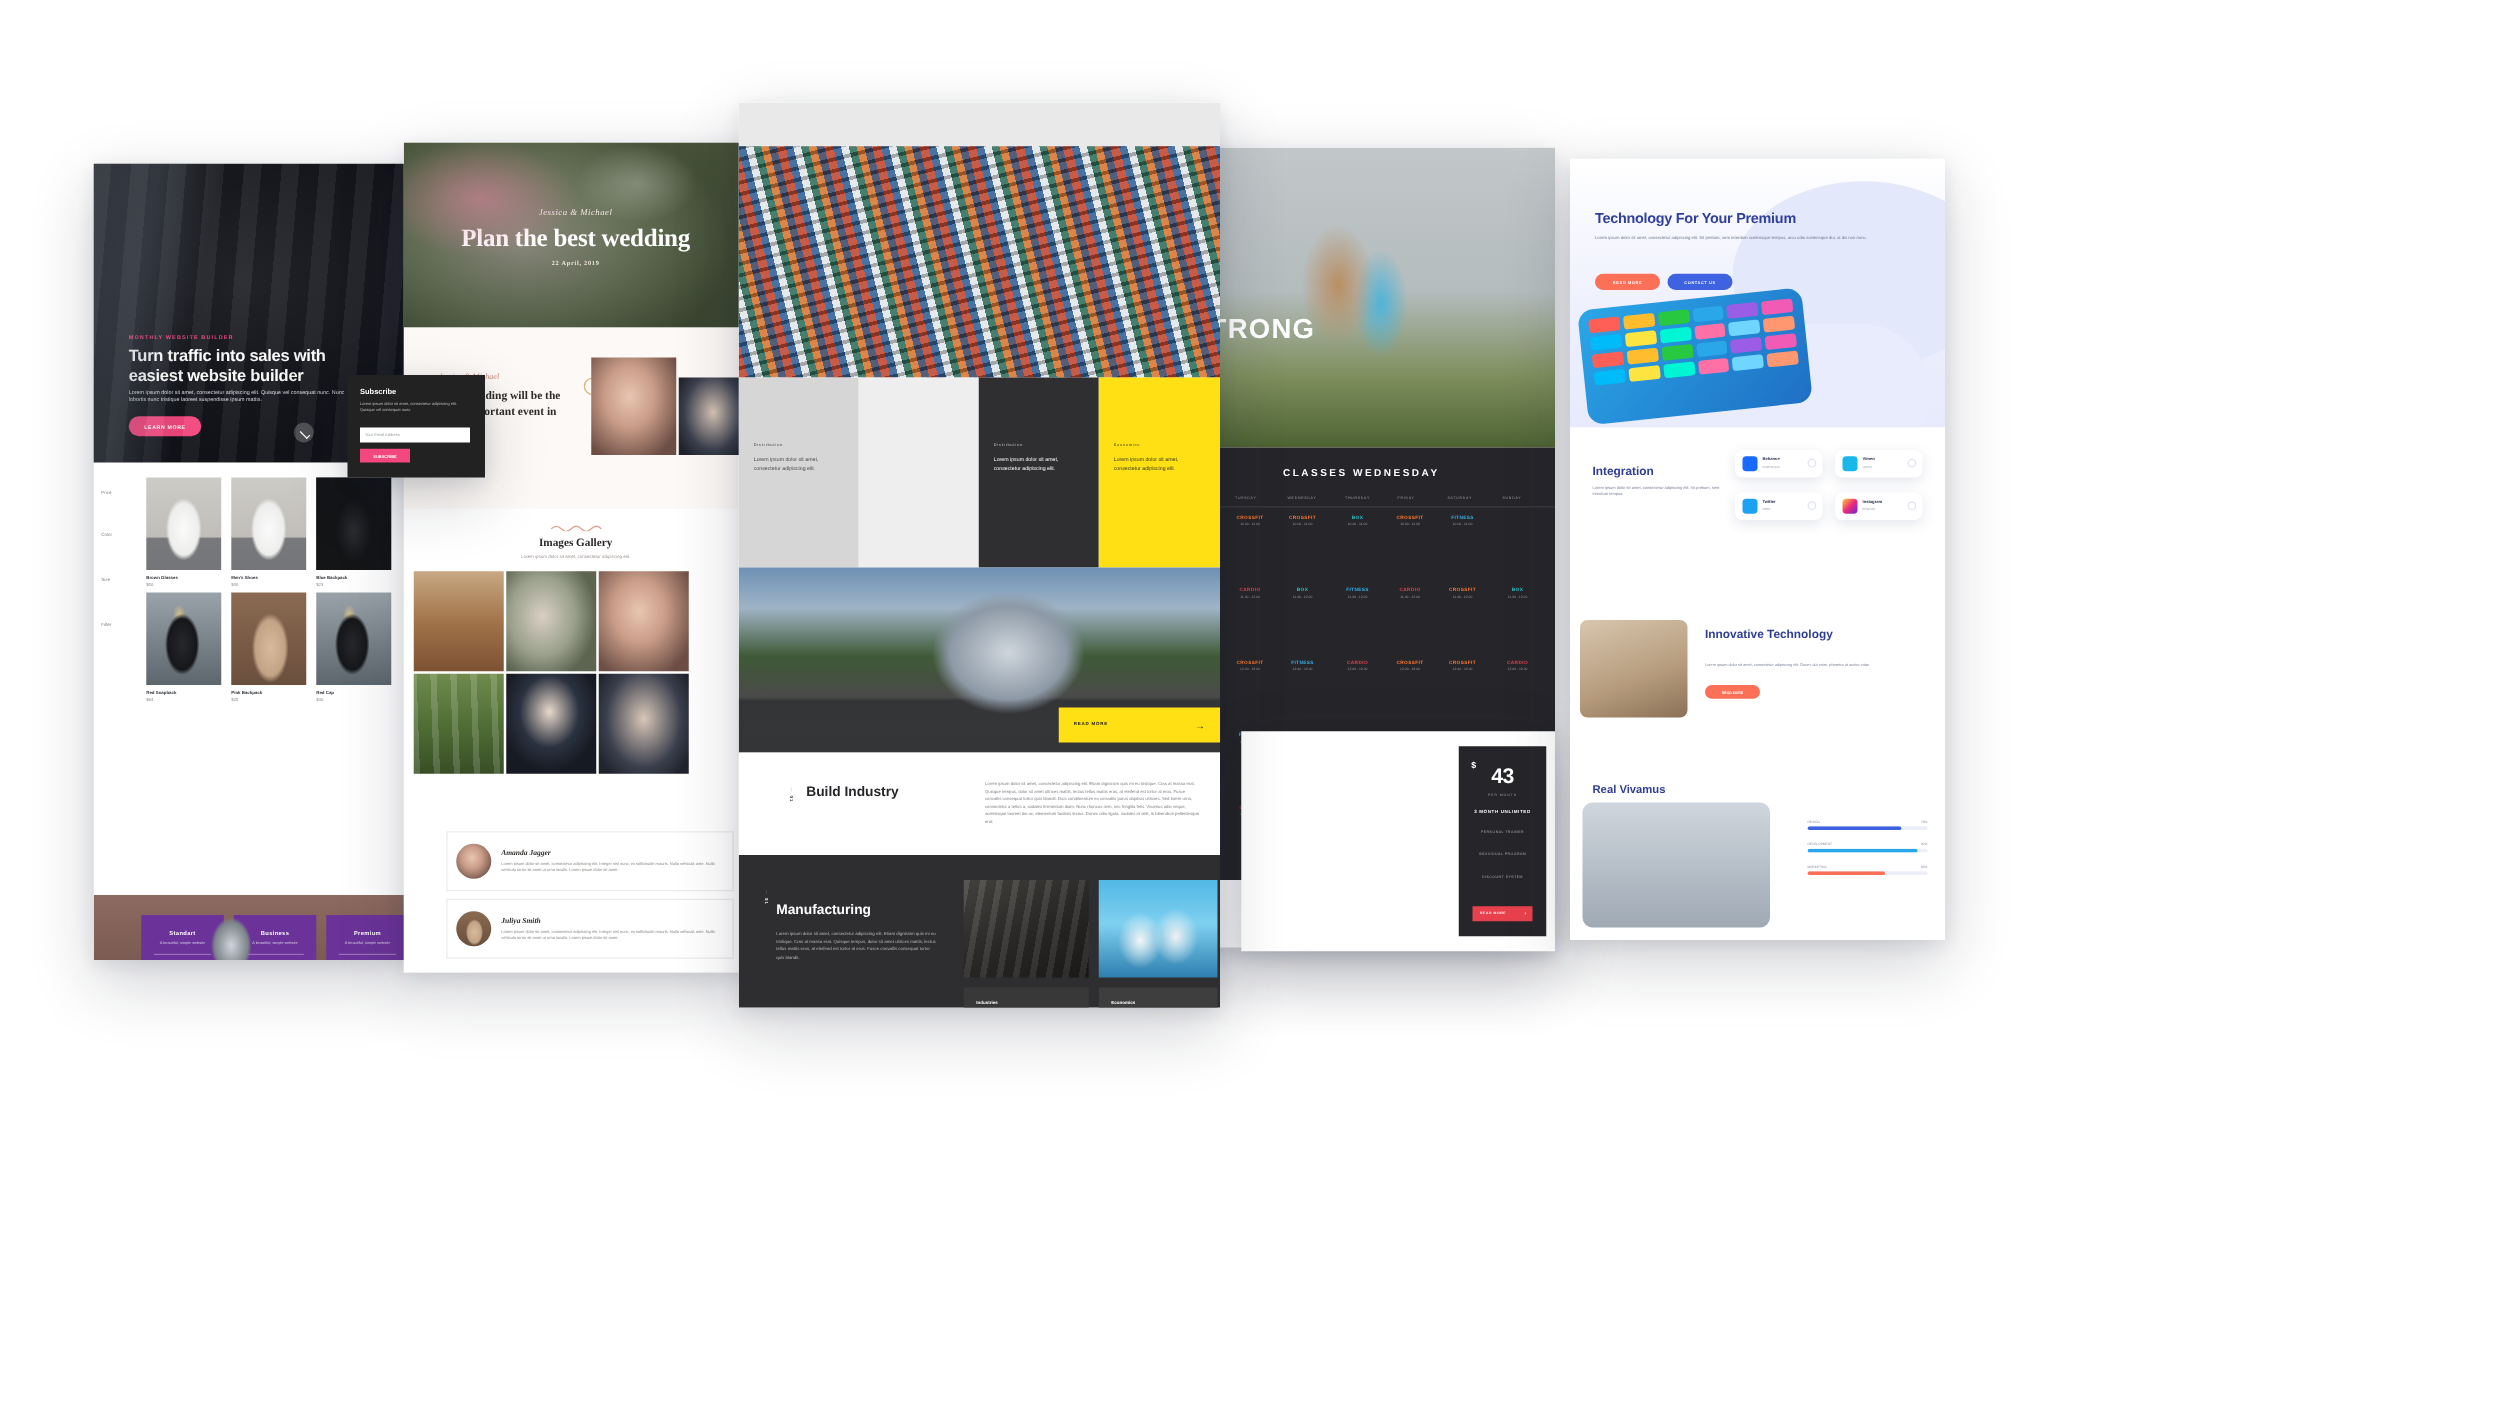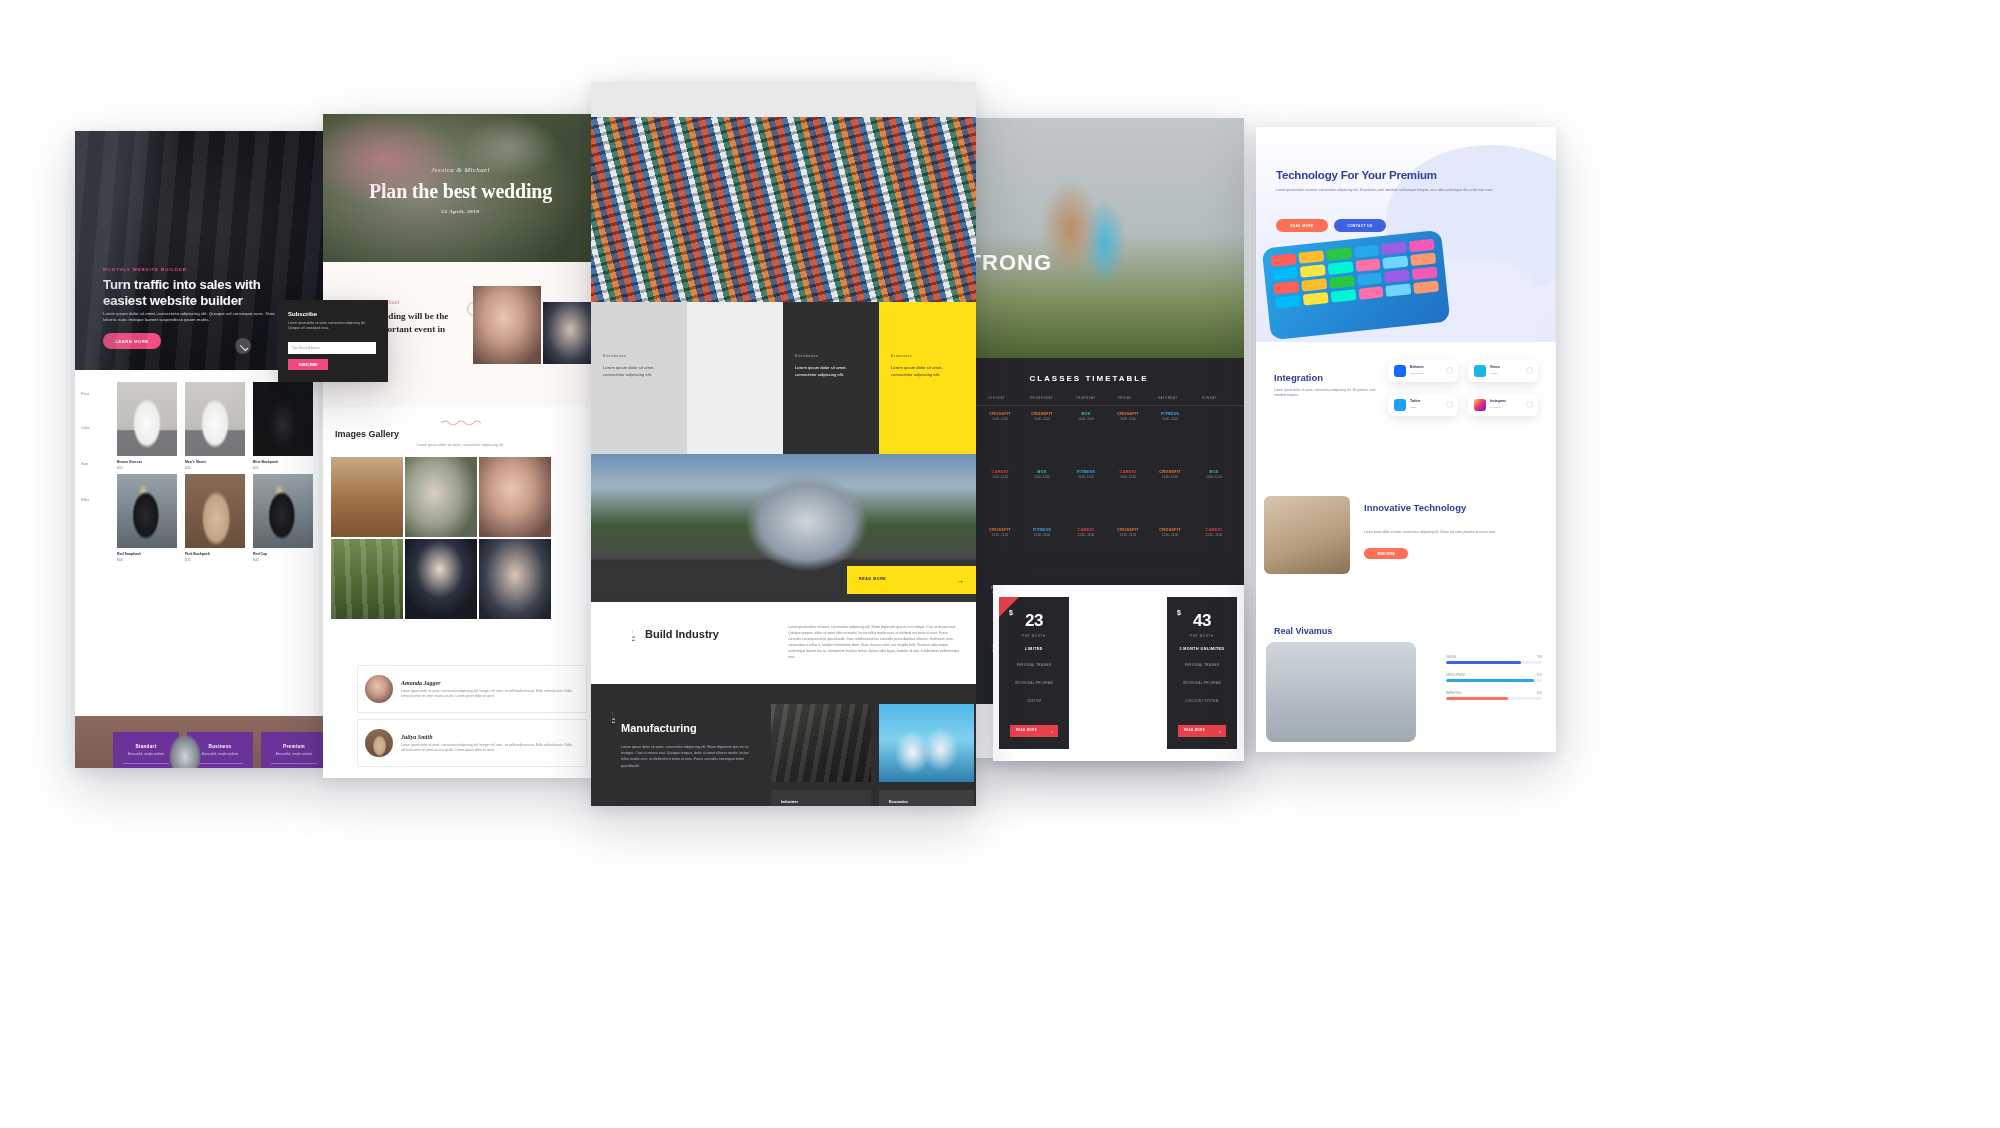--- a/index.html
+++ b/index.html
@@ -128,21 +128,21 @@
 
   #p2 .sec2{position:absolute;left:0;top:148px;width:275px;height:145px;background:#fdf9f6;}
   #p2 .sec2 .sname{position:absolute;left:28px;top:36px;font-family:"Liberation Serif",serif;font-style:italic;font-size:6.5px;color:#c98a7a;}
   #p2 .sec2 h2{position:absolute;left:28px;top:48px;width:108px;font-family:"Liberation Serif",serif;font-weight:700;font-size:9.2px;line-height:13px;color:#2f2b29;}
   #p2 .sec2 .ring{position:absolute;left:144px;top:40px;width:14px;height:14px;border:1px solid #d8b47f;border-radius:50%;}
   #p2 .sec2 .ph1{left:150px;top:24px;width:68px;height:78px;}
   #p2 .sec2 .ph2{left:220px;top:40px;width:55px;height:62px;}
 
   #p2 .gal{position:absolute;left:0;top:293px;width:275px;height:250px;background:#fff;}
   #p2 .gal .squig{position:absolute;left:50%;transform:translateX(-50%);top:12px;width:42px;height:6px;}
-  #p2 .gal h2{position:absolute;left:12px;top:22px;width:100%;font-family:Liberation Sans, sans-serif;font-weight:700;font-size:9px;color:#2b2826;}
+  #p2 .gal h2{position:absolute;left:0;top:22px;width:100%;text-align:center;font-family:Liberation Serif, serif;font-weight:700;font-size:9px;color:#2b2826;}
   #p2 .gal p{position:absolute;left:0;top:36px;width:100%;text-align:center;font-size:3.6px;color:#9b9490;}
   #p2 .gal .g{position:absolute;}
 
   #p2 .testi{position:absolute;left:0;top:543px;width:275px;height:121px;background:#fff;}
   .tcard{position:absolute;left:34px;width:230px;height:48px;background:#fff;border:1px solid #ecebe9;display:flex;align-items:center;}
   .tcard .av{width:28px;height:28px;border-radius:50%;margin-left:7px;overflow:hidden;position:relative;flex:none;}
   .tcard .tx{margin-left:8px;}
   .tcard .tn{font-family:"Liberation Serif",serif;font-style:italic;font-weight:700;font-size:6px;color:#2e2b29;}
   .tcard .tp{margin-top:3px;width:176px;font-size:3.2px;line-height:4.6px;color:#8e8a87;}
 
@@ -440,21 +440,21 @@
 
       </div>
     </div>
   </div>
 
   <div class="panel" id="p4">
     <div class="hero img-yoga">
       <div class="word">STRONG</div>
     </div>
     <div class="dark">
-      <h2>CLASSES TIMETABLE</h2>
+      <h2>CLASSES WEDNESDAY</h2>
       <div class="tt-head">
         <span style="left:12px;">MONDAY</span>
         <span style="left:54px;">TUESDAY</span>
         <span style="left:96px;">WEDNESDAY</span>
         <span style="left:142px;">THURSDAY</span>
         <span style="left:184px;">FRIDAY</span>
         <span style="left:224px;">SATURDAY</span>
         <span style="left:268px;">SUNDAY</span>
       </div>
       <div id="tt-body">
@@ -592,34 +592,20 @@
           </div>
           <div class="tt-cell" style="left: 260px; top: 286px;">
             <div class="n" style="color: rgb(232, 65, 77);">CARDIO</div>
             <div class="t">14.00 - 15.00</div>
           </div>
         </div>
     </div>
   </div>
 
   <div class="panel" id="p5">
-    <div class="gcard" style="left:6px;">
-      <div class="ribbon"></div>
-      <div class="dollar">$</div>
-      <div class="amt">23</div>
-      <div class="per">PER MONTH</div>
-      <div class="pl">LIMITED</div>
-      <div class="ft" style="top:66px;">PERSONAL TRAINER</div>
-      <div class="ft" style="top:84px;">INDIVIDUAL PROGRAM</div>
-      <div class="ft" style="top:102px;">CUSTOM</div>
-      <div class="rb">
-        <div class="t">READ MORE</div>
-        <div class="a">›</div>
-      </div>
-    </div>
     <div class="gcard" style="left:174px;">
       <div class="dollar">$</div>
       <div class="amt">43</div>
       <div class="per">PER MONTH</div>
       <div class="pl">3 MONTH UNLIMITED</div>
       <div class="ft" style="top:66px;">PERSONAL TRAINER</div>
       <div class="ft" style="top:84px;">INDIVIDUAL PROGRAM</div>
       <div class="ft" style="top:102px;">DISCOUNT SYSTEM</div>
       <div class="rb">
         <div class="t">READ MORE</div>

